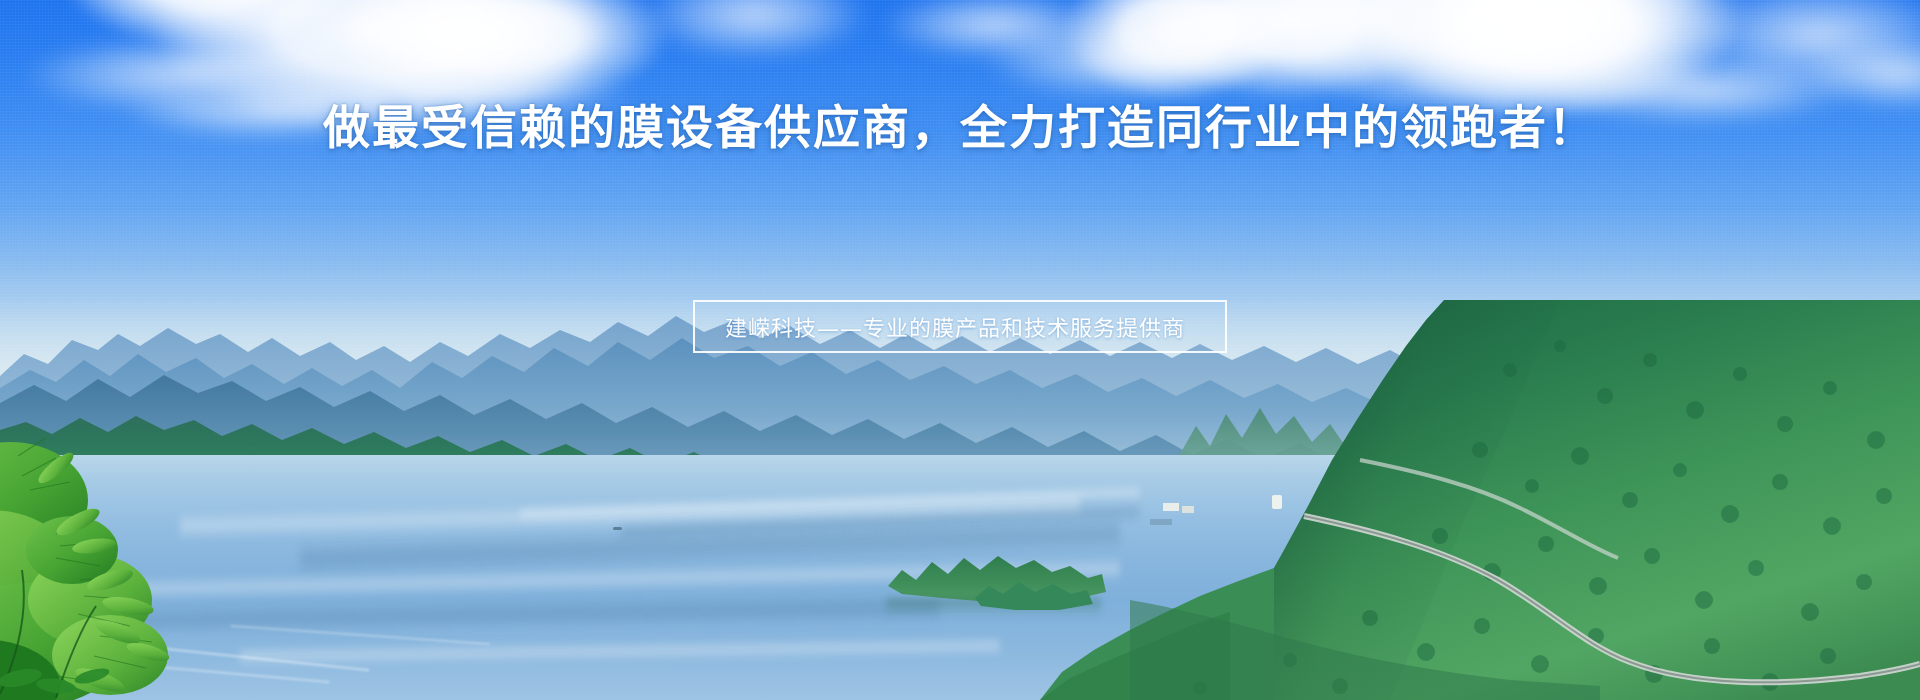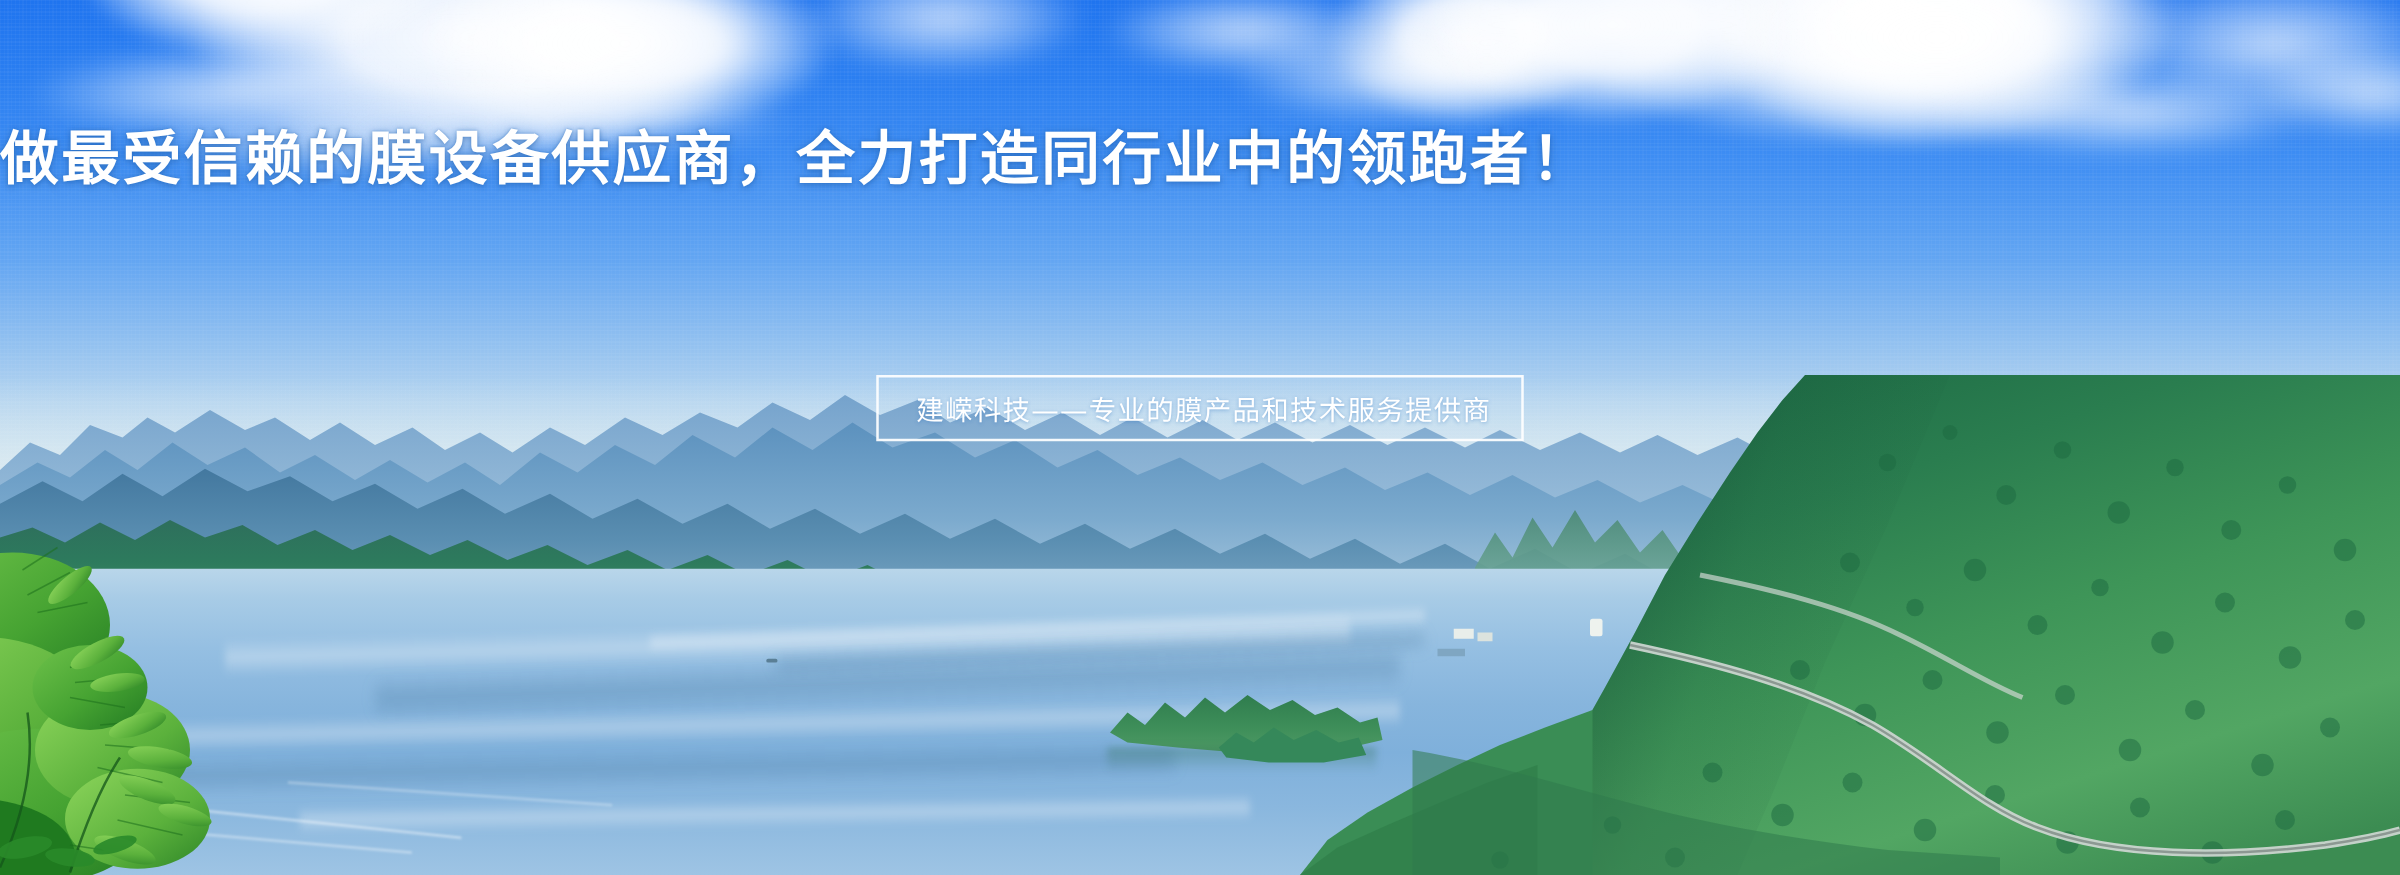--- a/index.html
+++ b/index.html
@@ -83,21 +83,21 @@
   }
 
   
   .copy{
     position:absolute; left:0; top:0; width:1920px; height:700px;
     pointer-events:none;
   }
   .headline{
     position:absolute;
     top:104px; left:0; width:1920px;
-    text-align:left;
+    text-align:center;
     font-family:"DejaVu Sans","Liberation Sans",sans-serif;
     font-weight:bold;
     font-size:47px;
     letter-spacing:2px;
     line-height:1.0;
     color:#ffffff;
     text-shadow:
       0 0 2px rgba(40,110,190,.55),
       0 2px 5px rgba(25,85,160,.45),
       0 0 14px rgba(60,130,210,.35);
@@ -118,21 +118,21 @@
     white-space:nowrap;
   }
   .tagline-wrap{
     position:absolute;
     top:300px; left:0; width:1920px;
     display:flex; justify-content:center;
     pointer-events:none;
   }
   .tagline{
     border:2px solid rgba(255,255,255,.92);
-    padding:8px 24px 9px 30px;
+    padding:8px 40px 9px 30px;
     font-family:"DejaVu Sans","Liberation Sans",sans-serif;
     font-size:22px;
     letter-spacing:1px;
     color:#ffffff;
     text-shadow:0 1px 3px rgba(40,110,190,.45);
     background:rgba(255,255,255,.03);
     pointer-events:auto;
     white-space:nowrap;
   }
 </style>

